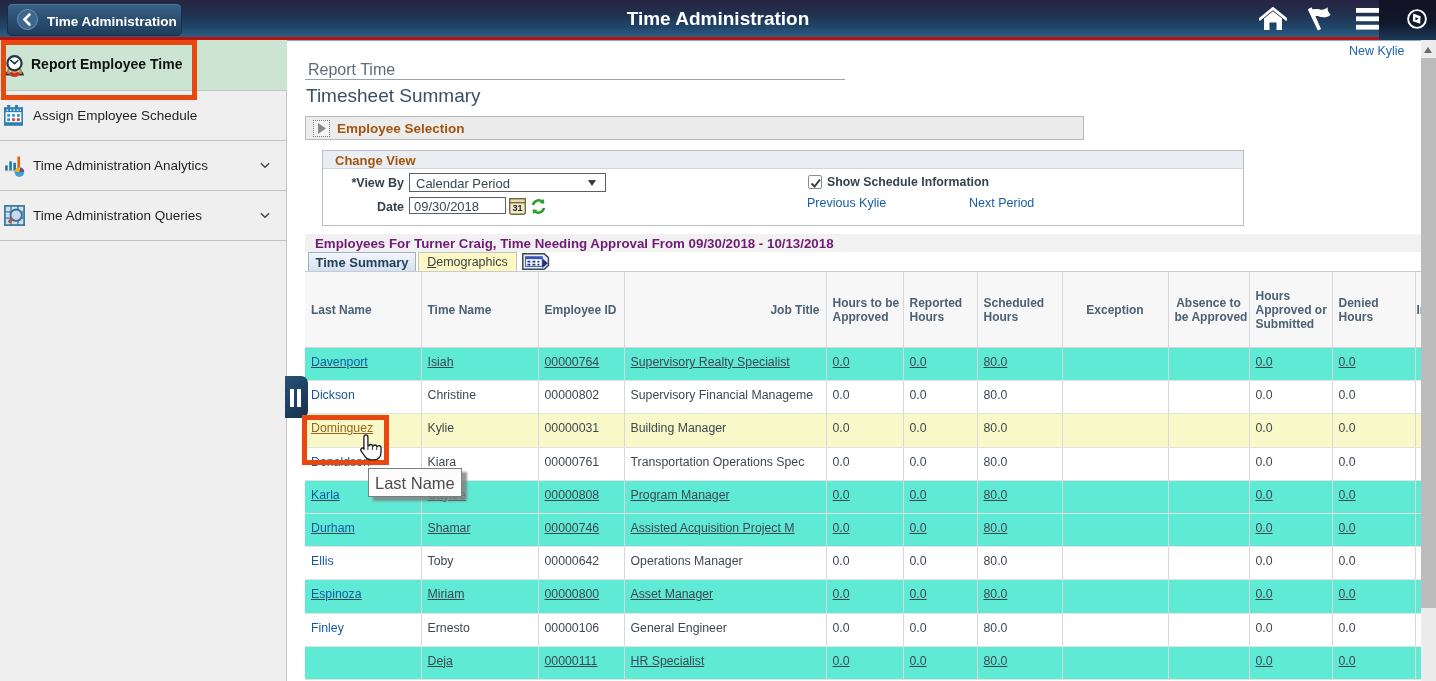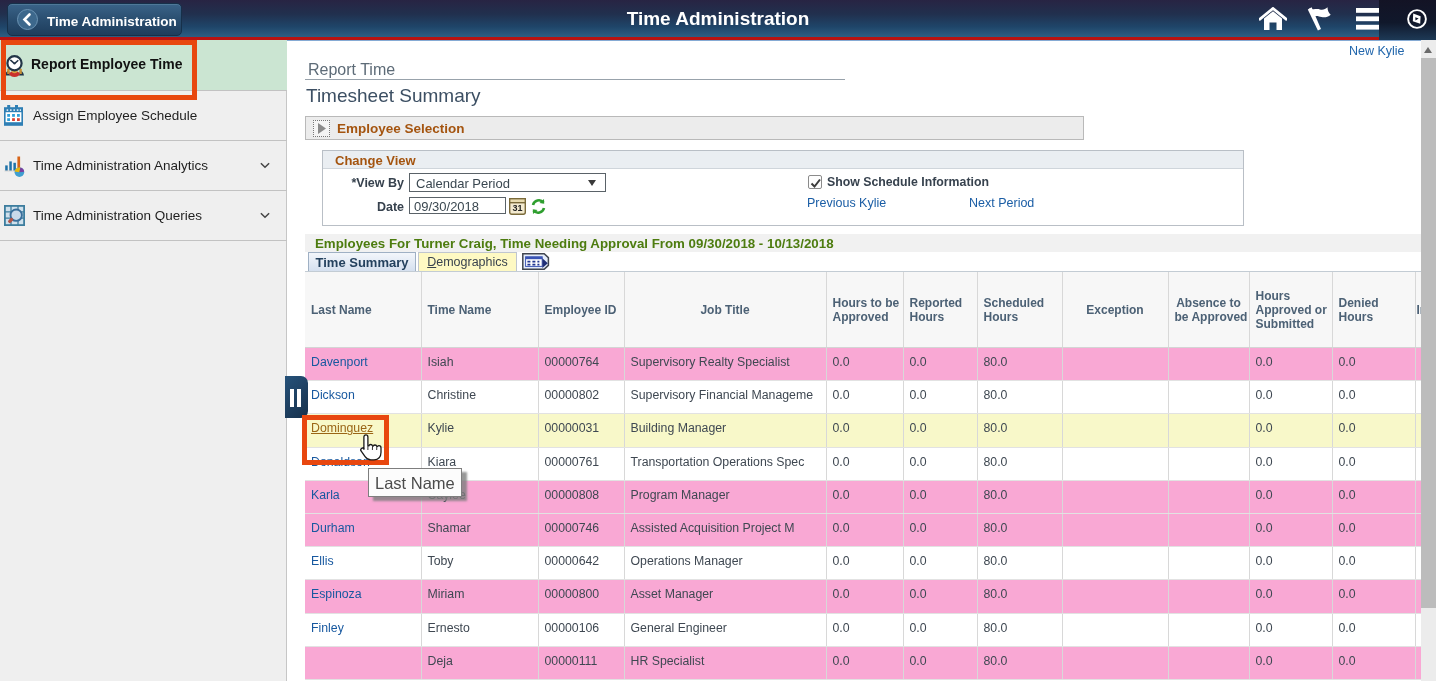--- a/index.html
+++ b/index.html
@@ -48,38 +48,38 @@
 #selbox { position:absolute; left:409px; top:173px; width:197px; height:19px; border:1px solid #5a6268; background:#fff; }
 #selbox .t { position:absolute; left:6px; top:2px; font-size:13px; color:#3a4750; }
 #selbox .a { position:absolute; right:9px; top:6px; width:0; height:0; border-left:4px solid transparent; border-right:4px solid transparent; border-top:6px solid #3a3a3a; }
 #datebox { position:absolute; left:409px; top:197px; width:97px; height:17px; border:1px solid #5a6268; background:#fff; }
 #datebox .t { position:absolute; left:4px; top:1px; font-size:13px; color:#3a4750; }
 #cb { position:absolute; left:808px; top:175px; width:14px; height:14px; border:1px solid #8b8b8b; border-radius:2px; background:#fdfdfd; }
 #cblbl { position:absolute; left:827px; top:175px; font-size:12.3px; font-weight:bold; color:#37424e; }
 .plink { position:absolute; font-size:12.5px; color:#1a5da5; }
 
 #empbar { position:absolute; left:305px; top:234px; width:1116px; height:18px; background:#f1f1f1; }
-#empbar .t { position:absolute; left:10px; top:2px; font-size:13.3px; font-weight:bold; color:#4d7c0f; }
+#empbar .t { position:absolute; left:10px; top:2px; font-size:13.3px; font-weight:bold; color:#701a75; }
 
 #tab1 { position:absolute; left:308px; top:252px; width:108px; height:19px;
   background:linear-gradient(to bottom,#f3f6fb 0%,#d5e0ef 100%); border:1px solid #9fb0c4; border-bottom:none;
   text-align:center; font-size:13px; font-weight:bold; color:#24415e; line-height:19px; }
 #tab2 { position:absolute; left:418px; top:252px; width:99px; height:19px;
   background:#fef9c3; border:1px solid #c0c6cf; border-bottom:none;
   text-align:center; font-size:12.5px; color:#39434e; line-height:19px; }
 #tabicon { position:absolute; left:522px; top:253px; }
 
 #grid { position:absolute; left:305px; top:271px; width:1116px; border-collapse:collapse; table-layout:fixed; }
 #grid th, #grid td { border-left:1px solid #d8d8d8; border-bottom:1px solid #e2e2e2; overflow:hidden; white-space:nowrap; font-size:13px; padding:0 6px 0 6px; }
 #grid td:not(.r) { padding-right:1px; }
 #grid th { border-top:1px solid #c3ccd4; border-bottom:1px solid #d4d4d4; font-size:12px; font-weight:bold; color:#4c6175; background:#f7f7f7; height:76px; vertical-align:middle; }
 #grid td { height:33.2px; color:#3f4852; font-size:12.3px; vertical-align:top; padding-top:7px; }
 #grid .r { text-align:left; }
 #grid .c { text-align:center; }
-#grid tr.odd td { background:#f9a8d4; }
+#grid tr.odd td { background:#5eead4;text-decoration:underline; }
 #grid tr.sel td { background:#f8f8c9; }
 #grid a { color:#17589f; text-decoration:none; }
 
 #pause { position:absolute; left:285px; top:376px; width:23px; height:42px; border-radius:0 7px 7px 0;
   background:linear-gradient(135deg,#26527a 0%,#1d3e5e 60%,#16304b 100%); }
 #pause .b1,#pause .b2 { position:absolute; top:12.5px; width:4px; height:18px; background:#fff; }
 #pause .b1 { left:4.5px; } #pause .b2 { left:12px; }
 
 #tip { position:absolute; left:368px; top:468px; width:94px; height:29px; background:#fcfcfc; border:1px solid #7e7e7e;
   box-shadow:5px 4px 2px rgba(125,125,125,0.8); font-size:16.5px; color:#4c4c4c; line-height:28px; padding-left:6px; }
@@ -274,21 +274,21 @@
     <col style="width:81px">
       <col style="width:83px">
       <col style="width:83px">
       <col style="width:6px">
   </colgroup>
   <tbody>
       <tr>
     <th style="text-align:left;border-left:none">Last Name</th>
     <th style="text-align:left">Time Name</th>
     <th style="text-align:left">Employee ID</th>
-    <th style="text-align:center">Job Title</th>
+    <th style="text-align:right">Job Title</th>
     <th class="r">Hours to be<br>Approved</th>
     <th class="r">Reported<br>Hours</th>
     <th class="r">Scheduled<br>Hours</th>
     <th class="c">Exception</th>
     <th class="c">Absence to<br>be Approved</th>
     <th class="r">Hours<br>Approved or<br>Submitted</th>
     <th class="r">Denied<br>Hours</th>
     <th style="text-align:left;padding:0 0 0 1px">In</th>
   </tr>
   <tr class="odd">

